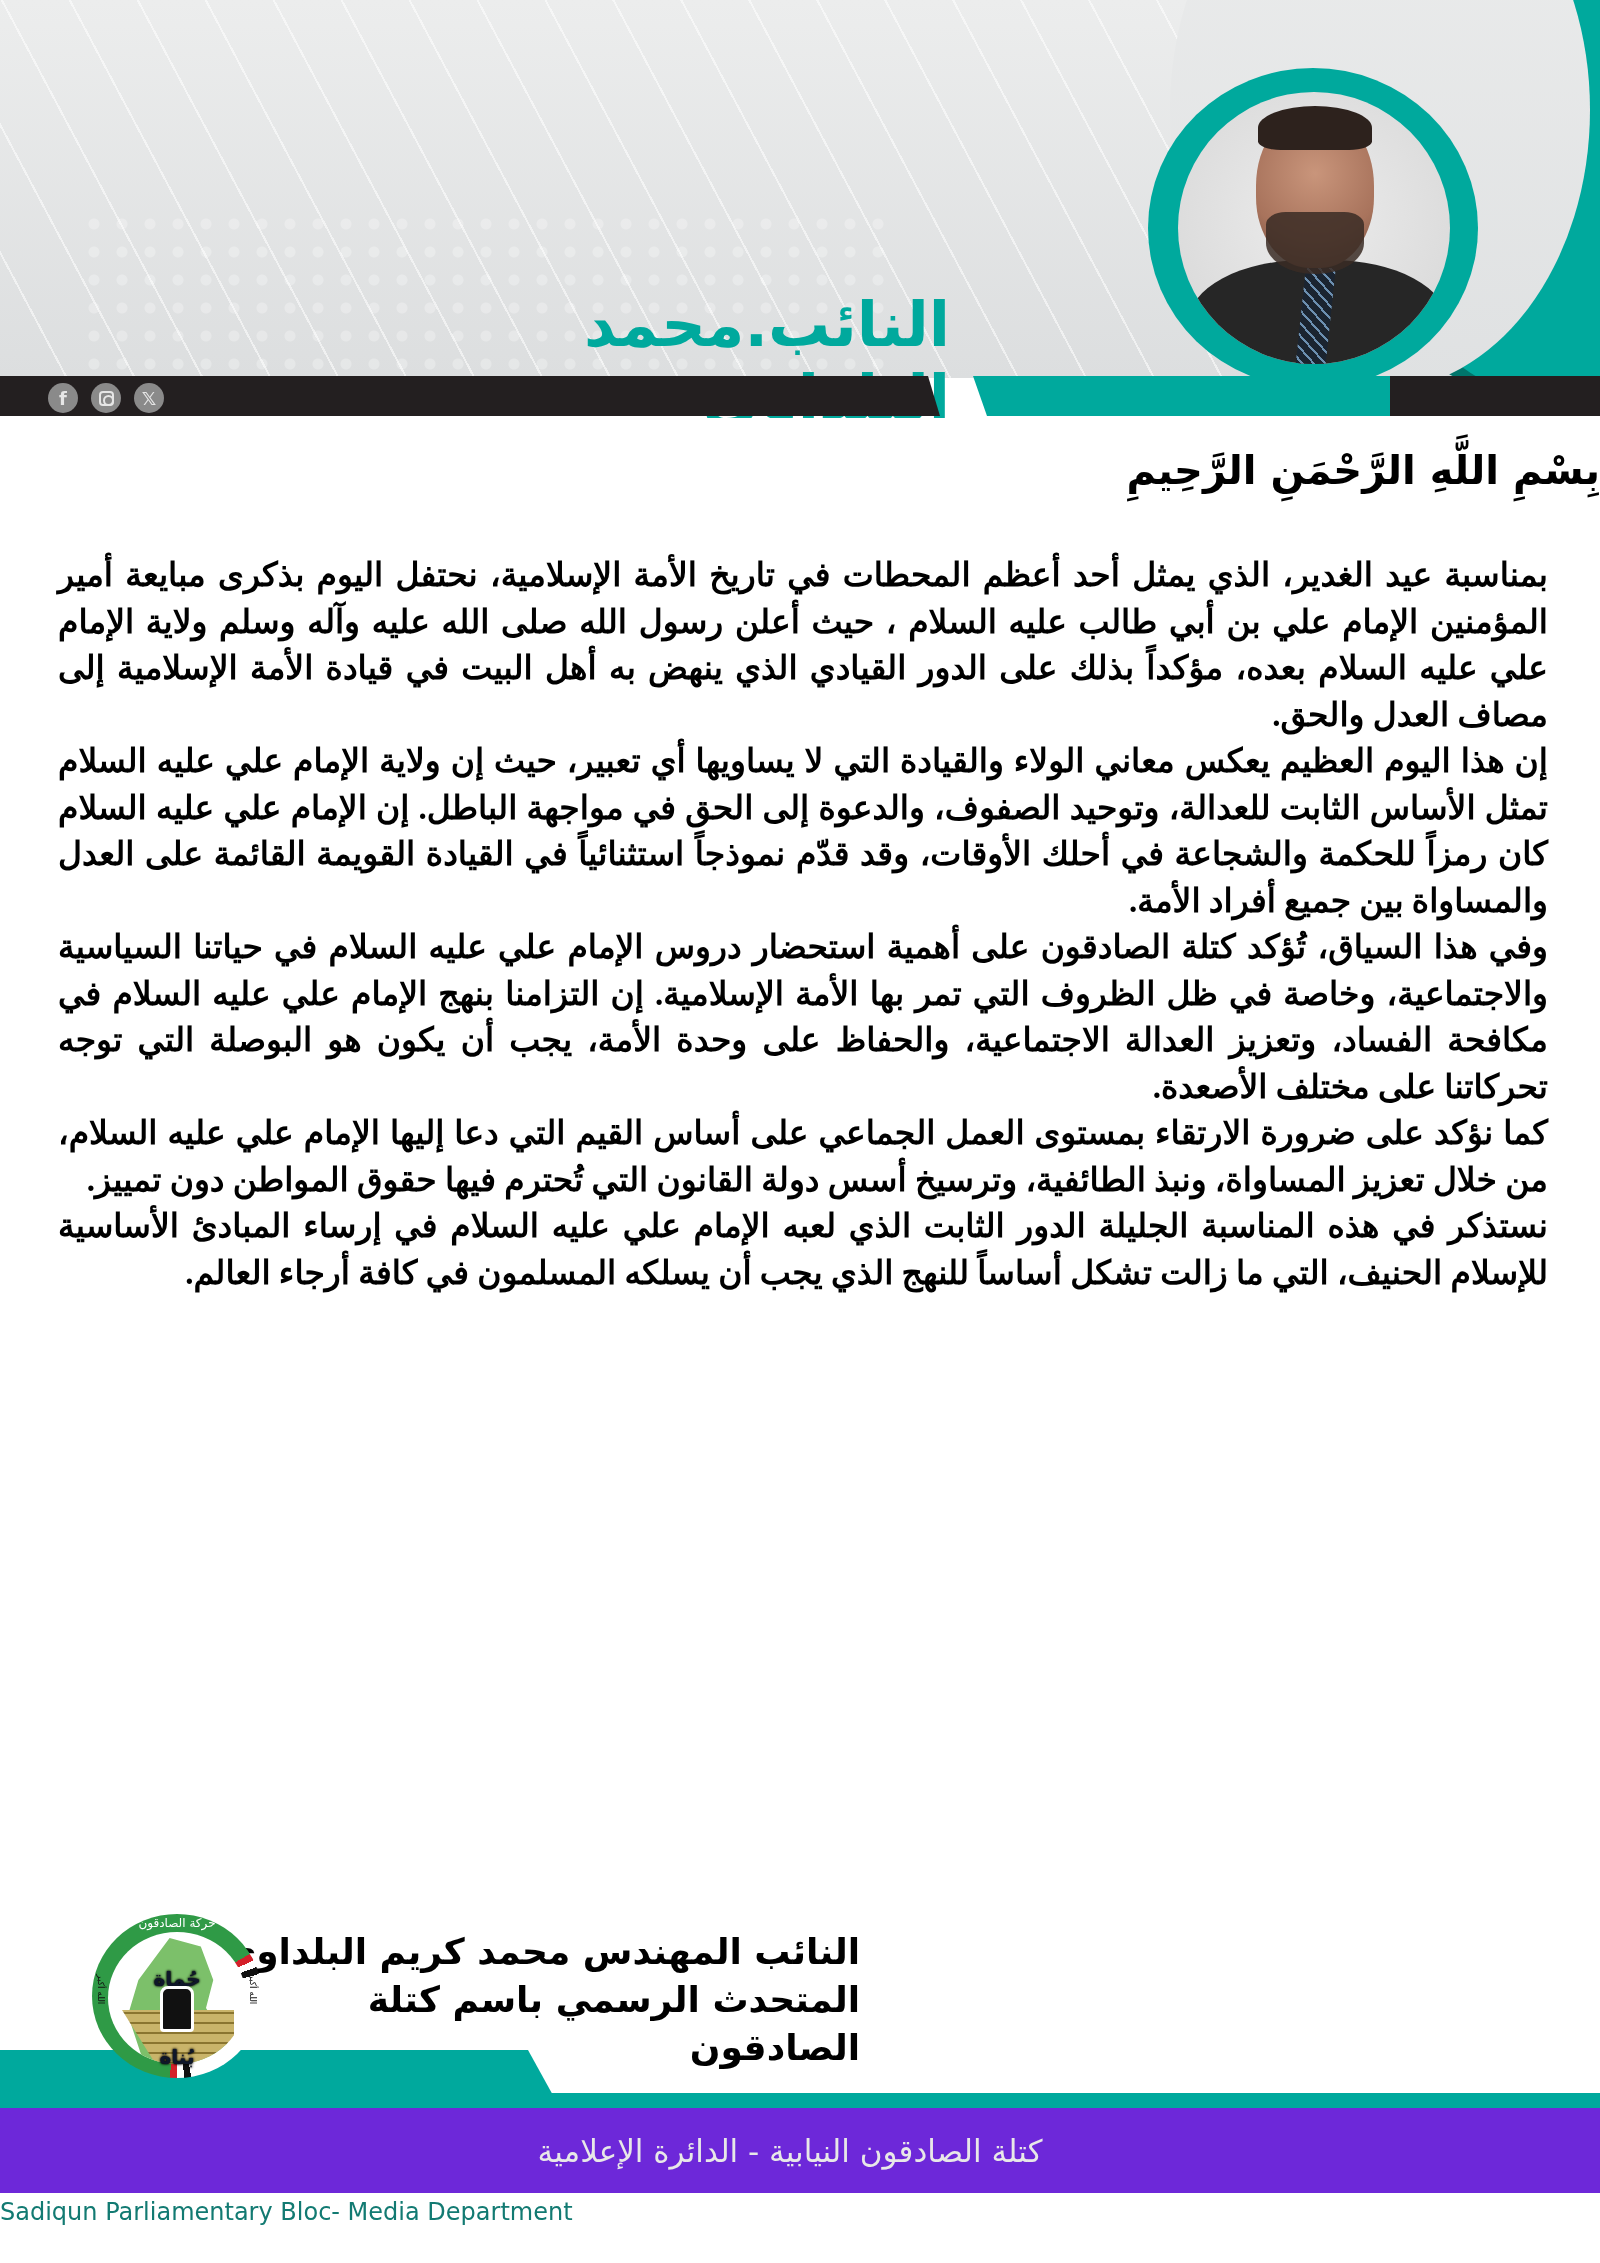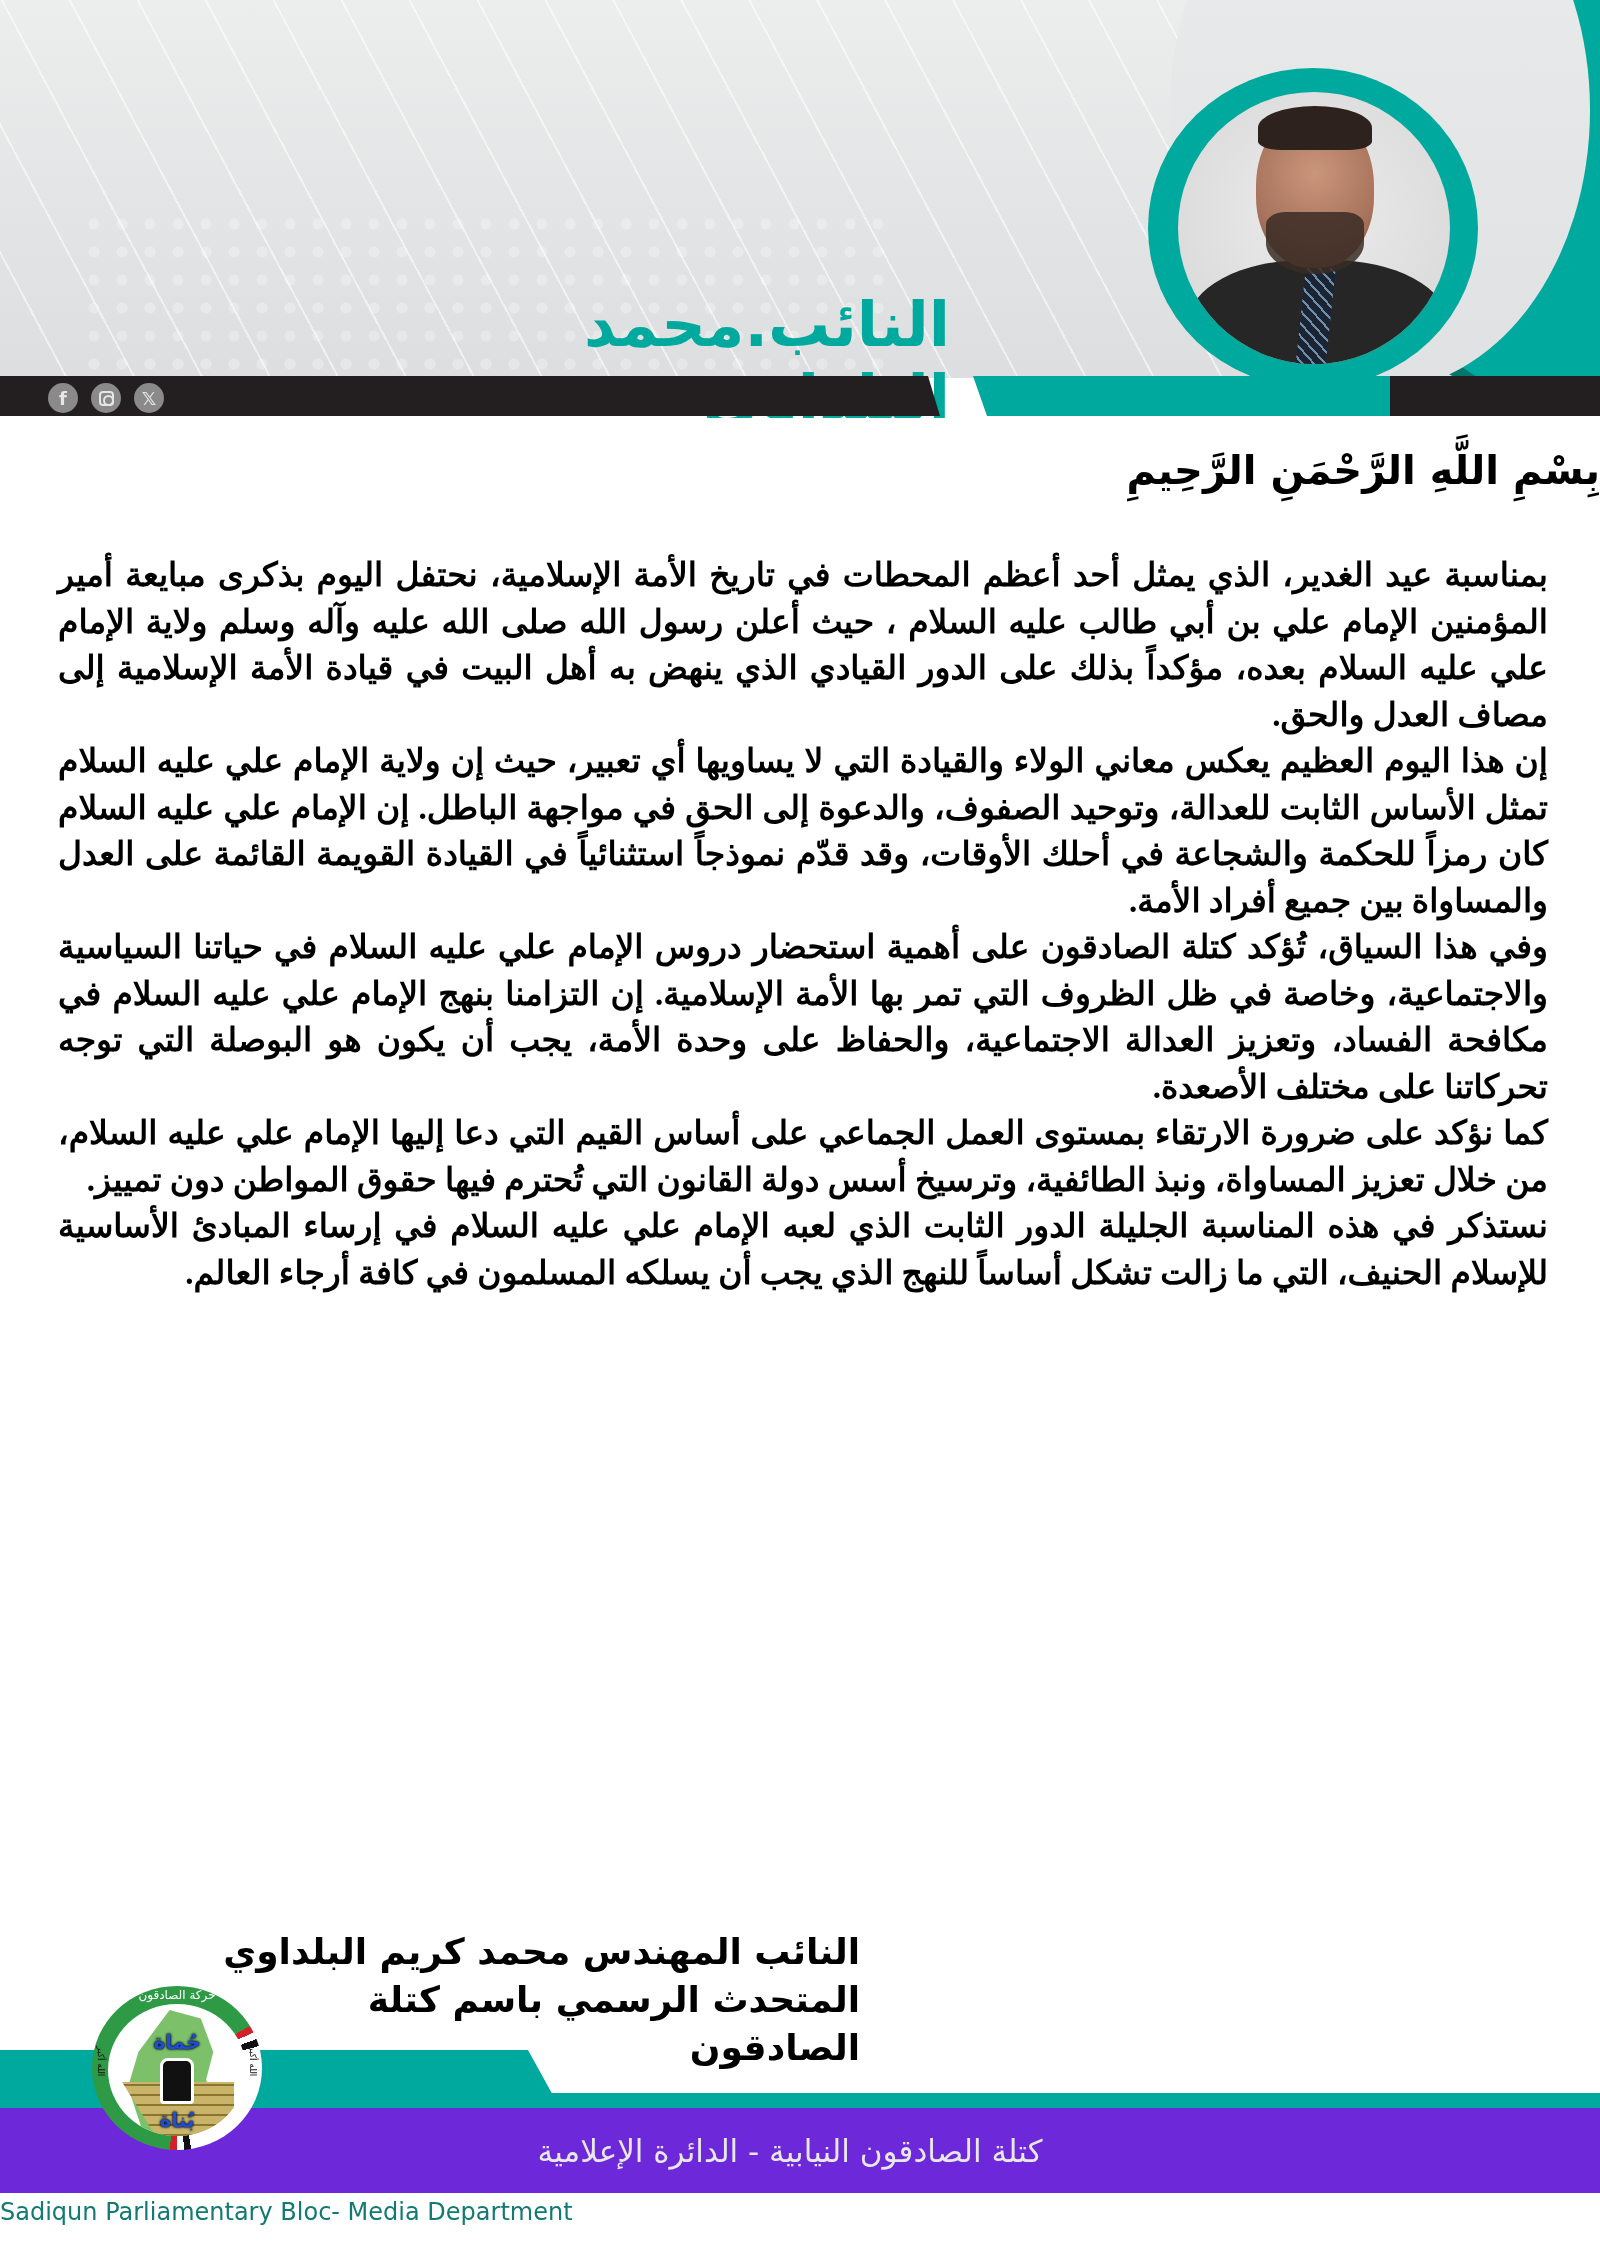--- a/index.html
+++ b/index.html
@@ -129,21 +129,21 @@
     direction: rtl; color: #e8e8e8; font-size: 31px; font-family: "DejaVu Sans", sans-serif;
     margin-left: -20px;
   }
   .footer-english {
     position: absolute; left: 0; top: 2198px; width: 1600px; text-align: left;
     font-family: "DejaVu Sans", sans-serif; font-size: 24px; color: #127a72; letter-spacing: 0px;
   }
 
   
   .logo {
-    position: absolute; left: 92px; top: 1986px; width: 170px; height: 164px;
+    position: absolute; left: 92px; top: 1914px; width: 170px; height: 164px;
   }
   .logo-ring {
     position: absolute; inset: 0; border-radius: 50%;
     background: conic-gradient(from 300deg, #2f9a46 0deg 120deg, #d4202a 120deg 125deg, #ffffff 125deg 130deg, #111 130deg 135deg, #ffffff 135deg 230deg, #111 230deg 235deg, #ffffff 235deg 240deg, #d4202a 240deg 245deg, #2f9a46 245deg 360deg);
   }
   .logo-inner {
     position: absolute; left: 16px; top: 18px; width: 138px; height: 132px; border-radius: 50%;
     background: #ffffff; overflow: hidden;
   }
   .logo-map {
@@ -155,22 +155,23 @@
     background:
       repeating-linear-gradient(0deg, #8a7530 0 2px, #c9b46a 2px 10px);
     clip-path: polygon(0 0, 100% 0, 100% 100%, 30% 100%);
   }
   .logo-top-text {
     position: absolute; left: 0; top: 2px; width: 170px; text-align: center; direction: rtl;
     font-size: 12px; color: #fff; font-family: "DejaVu Sans", sans-serif;
   }
   .logo-word {
     position: absolute; left: 0; width: 170px; text-align: center; direction: rtl;
-    font-size: 20px; font-weight: bold; color: #1d4ed8; font-family: "DejaVu Sans", sans-serif;
+    font-size: 20px; font-weight: bold; color: #0f172a; font-family: "DejaVu Sans", sans-serif;
     text-shadow: 0 0 2px #000, 0 0 3px #000;
+    margin-top: 9px;
   }
   .logo-word.top { top: 44px; }
   .logo-word.bottom { top: 122px; }
   .logo-fist {
     position: absolute; left: 68px; top: 72px; width: 34px; height: 46px; border-radius: 8px 8px 4px 4px;
     background: #111; border: 3px solid #fff;
   }
   .logo-side {
     position: absolute; top: 60px; font-size: 9px; color: #111; font-family: "DejaVu Sans", sans-serif;
     writing-mode: vertical-rl;

